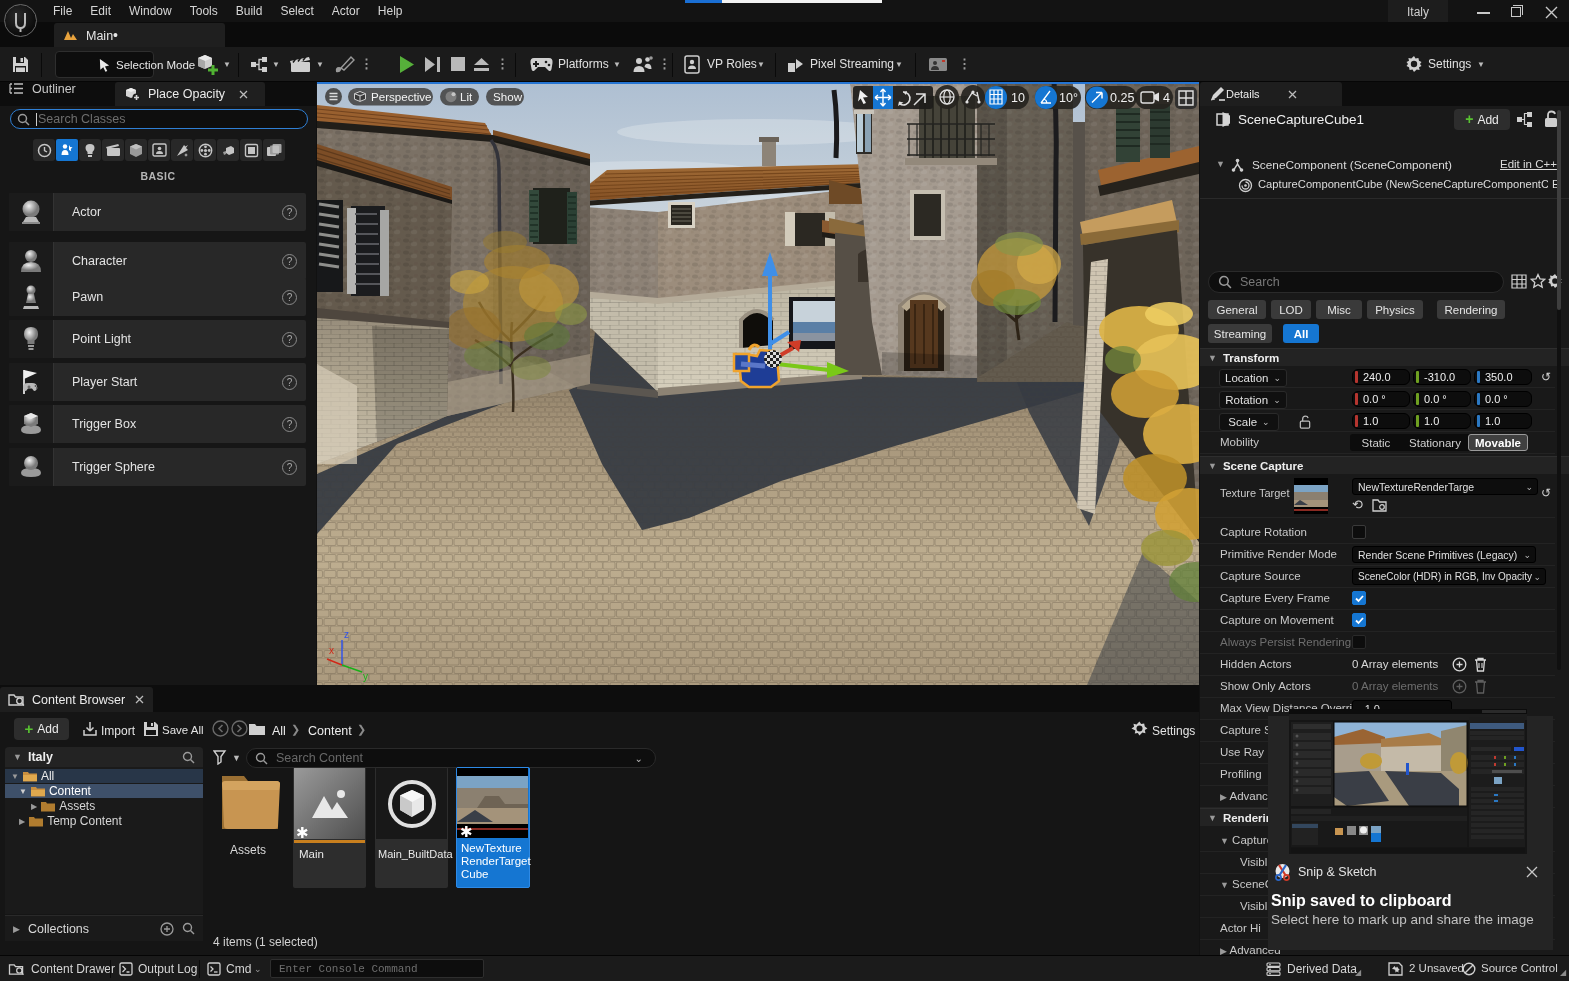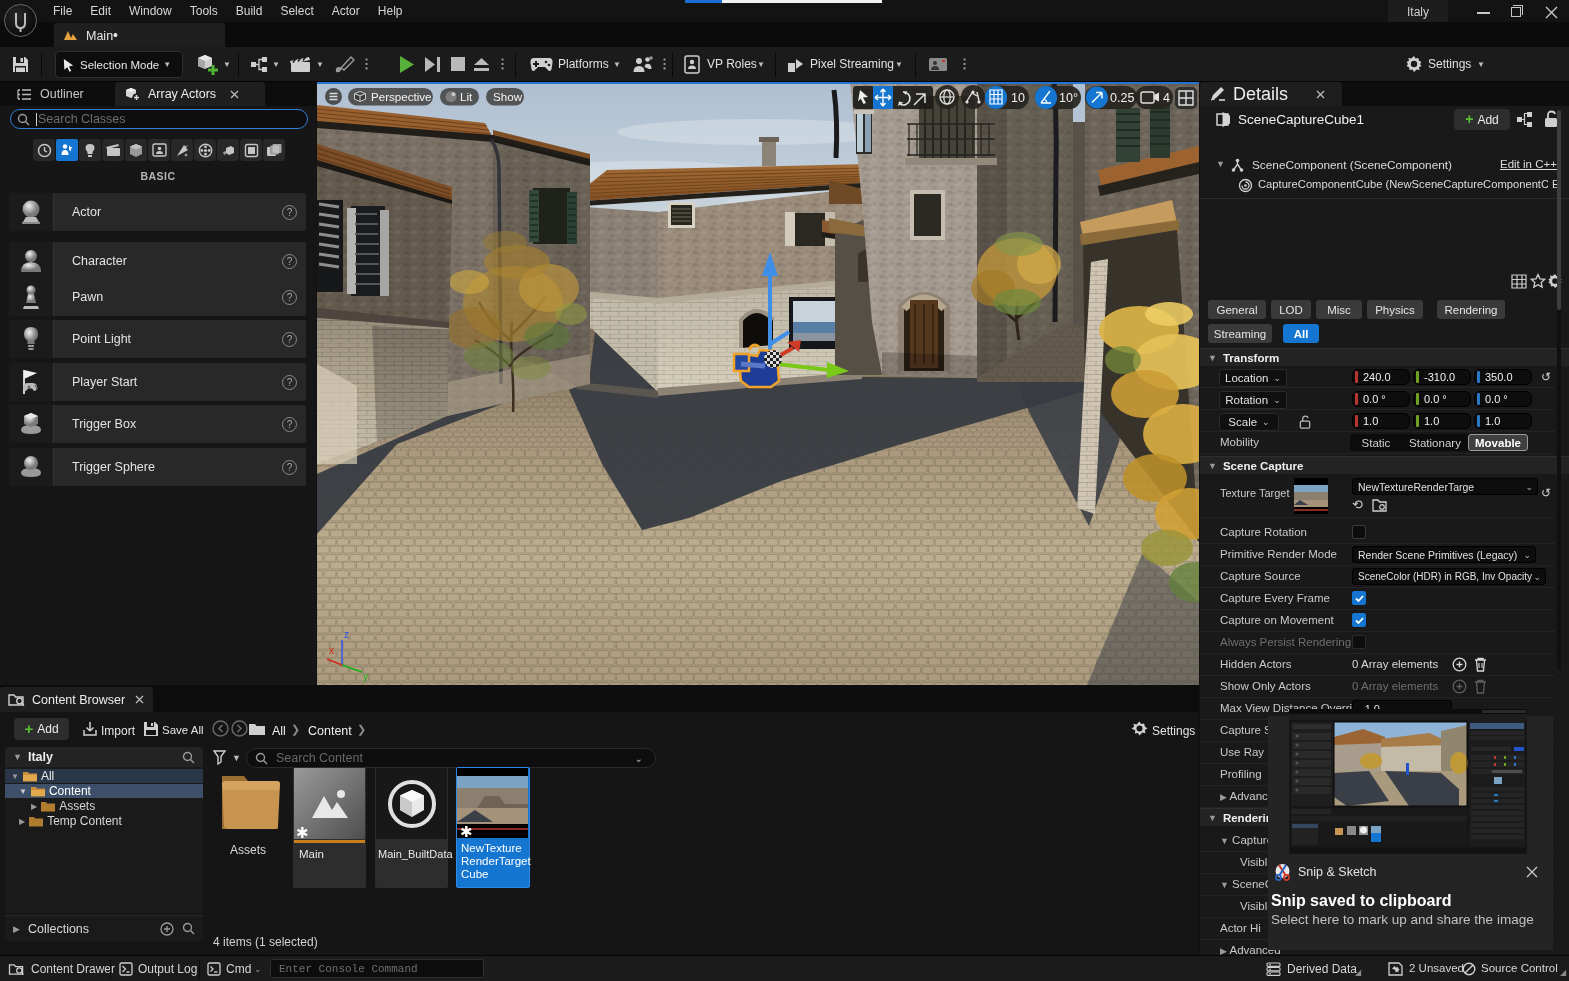--- a/index.html
+++ b/index.html
@@ -70,21 +70,21 @@
 
     <svg class="abs" style="left:11px;top:8px;" width="19" height="19" viewBox="0 0 19 19">
       <path d="M2 2 h12 l3 3 v12 h-15 Z" fill="#d0d0d0"></path>
         <rect x="5" y="2" width="8" height="6" fill="#1b1b1b"></rect>
         <rect x="9.5" y="3" width="2.5" height="4" fill="#d0d0d0"></rect>
         <rect x="4" y="11" width="11" height="6" fill="#1b1b1b"></rect>
         <rect x="5" y="12.5" width="9" height="4.5" fill="#d0d0d0"></rect>
     </svg>
     <div class="abs sep" style="left:41px;top:53px;height:24px;top:6px;"></div>
 
-    <div class="abs" style="left:55px;top:4px;width:128px;height:27px;background:#0d0d0d;border:1px solid #2e2e2e;border-radius:4px;display:flex;align-items:center;white-space:nowrap;">
+    <div class="abs" style="left:55px;top:4px;width:99px;height:27px;background:#0d0d0d;border:1px solid #2e2e2e;border-radius:4px;display:flex;align-items:center;white-space:nowrap;padding-left:36px;">
       <svg style="margin-left:6px;flex:none;" width="13" height="14" viewBox="0 0 14 15">
           <path d="M2 1 L12 8 L7.5 9 L10 14 L8 14.8 L5.7 9.8 L2.5 12.5 Z" fill="#e8e8e8"></path>
         </svg>
       <span style="color:#e8e8e8;font-size:11.5px;margin-left:5px;">Selection Mode</span>
       <span style="color:#bbb;font-size:8px;margin-left:4px;">▼</span>
     </div>
 
     <svg class="abs" style="left:196px;top:7px;" width="24" height="22" viewBox="0 0 24 22">
       <path d="M9 1 L16 4 L16 12 L9 15 L2 12 L2 4 Z" fill="#cfcfcf"></path>
         <path d="M9 1 L16 4 L9 7 L2 4 Z" fill="#e8e8e8"></path>
@@ -181,35 +181,35 @@
       <path d="M9 1 l1.5 2.5 2.9-.6 .6 2.9L16.5 7 15 9l1.5 2-2.5 1.2 .6 2.9-2.9-.6L9 17l-1.5-2.5-2.9 .6-.6-2.9L1.5 11 3 9 1.5 7l2.5-1.2-.6-2.9 2.9 .6Z" fill="#cfcfcf"></path>
       <circle cx="9" cy="9" r="3.2" fill="#1b1b1b"></circle>
     </svg>
     <span class="abs" style="left:1428px;top:10px;color:#e0e0e0;font-size:12px;">Settings</span>
     <span class="abs" style="left:1477px;top:13px;color:#bbb;font-size:8px;">▼</span>
   </div>
 
   <div id="leftpanel" class="abs" style="left:0;top:82px;width:316px;height:603px;background:#161616;">
 
     <div class="abs" style="left:0;top:0;width:316px;height:24px;background:#0d0d0d;"></div>
-    <div class="abs" style="left:8px;top:0;width:139px;height:24px;display:flex;align-items:center;">
+    <div class="abs" style="left:0;top:0;width:139px;height:24px;display:flex;align-items:flex-start;">
       <svg style="margin-left:9px;" width="15" height="13" viewBox="0 0 15 13">
           <path d="M1 2h2M5 2h9M1 6.5h2M5 6.5h9M1 11h2M5 11h9" stroke="#bdbdbd" stroke-width="1.6"></path>
           <path d="M1 2 v9" stroke="#bdbdbd" stroke-width="1.2"></path>
         </svg>
       <span style="color:#c9c9c9;font-size:12.5px;margin-left:8px;">Outliner</span>
     </div>
     <div class="abs" style="left:115px;top:0;width:150px;height:24px;background:#1f1f1f;border-radius:3px 3px 0 0;display:flex;align-items:center;">
       <svg style="margin-left:10px;" width="16" height="15" viewBox="0 0 16 15">
           <path d="M6 1 L11 3 L11 9 L6 11 L1 9 L1 3 Z" fill="#d5d5d5"></path>
           <path d="M6 1 L11 3 L6 5 L1 3 Z" fill="#efefef"></path>
           <circle cx="11.5" cy="10.5" r="4" fill="#1f1f1f"></circle>
           <path d="M11.5 8 v5 M9 10.5 h5" stroke="#d5d5d5" stroke-width="1.6"></path>
         </svg>
-      <span style="color:#ececec;font-size:12.5px;margin-left:7px;">Array Actors</span>
+      <span style="color:#ececec;font-size:12.5px;margin-left:7px;">Place Opacity</span>
       <svg style="margin-left:14px;" width="9" height="9" viewBox="0 0 9 9">
           <path d="M1 1 L8 8 M8 1 L1 8" stroke="#bbb" stroke-width="1.3"></path>
         </svg>
     </div>
 
     <div class="abs" style="left:10px;top:27px;width:298px;height:20px;background:#0e0e0e;border:1.5px solid #2f7fd4;border-radius:10px;display:flex;align-items:center;">
       <svg style="margin-left:6px;" width="13" height="13" viewBox="0 0 13 13">
           <circle cx="5.5" cy="5.5" r="4" fill="none" stroke="#9a9a9a" stroke-width="1.5"></circle>
           <path d="M8.5 8.5 L12 12" stroke="#9a9a9a" stroke-width="1.5"></path>
         </svg>
@@ -858,21 +858,21 @@
   </div>
 
   <div id="details" class="abs" style="left:1200px;top:82px;width:369px;height:873px;background:#191919;">
     <div class="abs" style="left:0;top:0;width:369px;height:24px;background:#0d0d0d;"></div>
     <div class="abs" style="left:0;top:0;width:142px;height:24px;background:#1e1e1e;border-radius:3px 3px 0 0;display:flex;align-items:center;">
       <svg style="margin-left:10px;" width="16" height="14" viewBox="0 0 16 14">
           <path d="M1 13 L3 8 L11 0 L14 3 L6 11 Z" fill="#d5d5d5"></path>
           <path d="M1 13 l4 -1" stroke="#d5d5d5"></path>
           <path d="M9 13 h6" stroke="#d5d5d5" stroke-width="1.6"></path>
         </svg>
-      <span style="color:#ececec;font-size:18px;margin-left:7px;">Details</span>
+      <span style="color:#ececec;font-size:11px;">Details</span>
       <svg style="margin-left:28px;" width="9" height="9" viewBox="0 0 9 9">
           <path d="M1 1 L8 8 M8 1 L1 8" stroke="#bbb" stroke-width="1.3"></path>
         </svg>
     </div>
 
     <svg class="abs" style="left:14px;top:29px;" width="17" height="17" viewBox="0 0 17 17">
         <path d="M3 3 h11 v11 h-11 Z" fill="none" stroke="#d5d5d5" stroke-width="1.5"></path>
         <path d="M8.5 1 L16 4.5 V12.5 L8.5 16 Z" fill="#d5d5d5"></path>
       </svg>
     <span class="abs" style="left:38px;top:30px;color:#f0f0f0;font-size:13.5px;">SceneCaptureCube1</span>
@@ -902,20 +902,27 @@
     <span class="abs" style="left:300px;top:76px;color:#dcdcdc;font-size:11.5px;text-decoration:underline;white-space:nowrap;">Edit in C++</span>
     <svg class="abs" style="left:38px;top:96px;" width="15" height="15" viewBox="0 0 15 15">
         <circle cx="7.5" cy="7.5" r="6" fill="none" stroke="#cfcfcf" stroke-width="1.3"></circle>
         <path d="M7.5 4 a3.5 3.5 0 1 1 -3.5 3.5" fill="none" stroke="#cfcfcf" stroke-width="1.3"></path>
         <circle cx="7.5" cy="7.5" r="1.3" fill="#cfcfcf"></circle>
       </svg>
     <span class="abs" style="left:58px;top:96px;color:#dcdcdc;font-size:11.2px;white-space:nowrap;overflow:hidden;width:290px;">CaptureComponentCube (NewSceneCaptureComponentCube)</span>
     <span class="abs" style="left:352px;top:96px;color:#dcdcdc;font-size:11.2px;">E</span>
     <div class="abs" style="left:0;top:116px;width:369px;height:1px;background:#2a2a2a;"></div>
 
+    <div class="abs" style="left:8px;top:189px;width:296px;height:22px;background:#0e0e0e;border:1px solid #2a2a2a;border-radius:11px;display:flex;align-items:center;">
+      <svg style="margin-left:9px;" width="14" height="14" viewBox="0 0 13 13">
+          <circle cx="5.5" cy="5.5" r="4" fill="none" stroke="#9a9a9a" stroke-width="1.4"></circle>
+          <path d="M8.5 8.5 L12 12" stroke="#9a9a9a" stroke-width="1.4"></path>
+        </svg>
+      <span style="color:#787878;font-size:12.5px;margin-left:8px;">Search</span>
+    </div>
     <svg class="abs" style="left:311px;top:192px;" width="16" height="15" viewBox="0 0 16 15">
         <path d="M1 1 h14 v13 h-14 Z M1 5.5 h14 M1 10 h14 M6 1 v13 M11 1 v13" stroke="#cfcfcf" stroke-width="1.2" fill="none"></path>
       </svg>
     <svg class="abs" style="left:330px;top:191px;" width="16" height="16" viewBox="0 0 16 16">
         <path d="M8 1.5 l2 4.3 4.7.5 -3.5 3.2 1 4.6 L8 11.7 3.8 14.1 l1 -4.6 L1.3 6.3 6 5.8 Z" fill="none" stroke="#cfcfcf" stroke-width="1.3"></path>
       </svg>
     <svg class="abs" style="left:347px;top:191px;" width="16" height="16" viewBox="0 0 18 18">
         <path d="M9 1 l1.5 2.5 2.9-.6 .6 2.9L16.5 7 15 9l1.5 2-2.5 1.2 .6 2.9-2.9-.6L9 17l-1.5-2.5-2.9 .6-.6-2.9L1.5 11 3 9 1.5 7l2.5-1.2-.6-2.9 2.9 .6Z" fill="#cfcfcf"></path>
         <circle cx="9" cy="9" r="3.2" fill="#191919"></circle>
       </svg>

